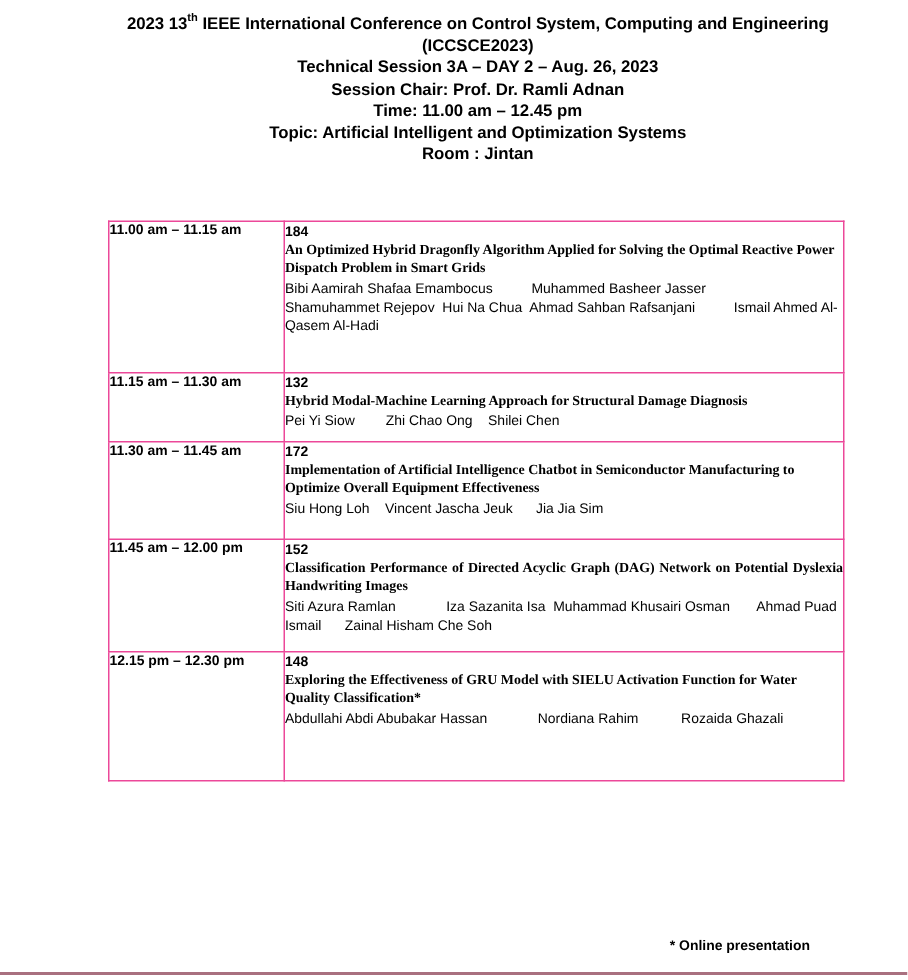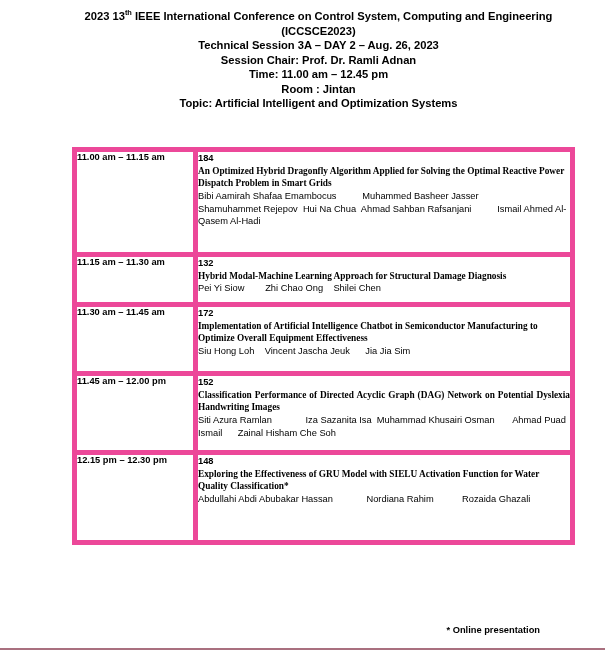--- a/index.html
+++ b/index.html
@@ -41,21 +41,21 @@
     left: 72px;
     top: 147px;
     width: 488px;
   }
   table.sched {
     border-collapse: collapse;
     width: 488px;
     table-layout: fixed;
   }
   table.sched td {
-    border: 5px solid #ec4899;
+    border: 1px solid #ec4899;
     vertical-align: top;
     padding: 0;
   }
   td.time-cell {
     width: 116px;
     padding: 5px 0 0 7px;
     font-size: 9.3px;
     font-weight: bold;
     white-space: nowrap;
   }
@@ -118,22 +118,22 @@
 </style>
 </head>
 <body>
 
 <div class="header">
   <div class="hline"><span>2023 13</span><sup>th</sup><span> IEEE International Conference on Control System, Computing and Engineering</span></div>
   <div class="hline">(ICCSCE2023)</div>
   <div class="hline">Technical Session 3A – DAY 2 – Aug. 26, 2023</div>
   <div class="hline">Session Chair: Prof. Dr. Ramli Adnan</div>
   <div class="hline">Time: 11.00 am – 12.45 pm</div>
+  <div class="hline">Topic: Artificial Intelligent and Optimization Systems</div>
   <div class="hline">Room : Jintan</div>
-  <div class="hline">Topic: Artificial Intelligent and Optimization Systems</div>
 </div>
 
 <div class="sched-wrap">
   <table class="sched">
     <tbody>
       <tr class="r1">
         <td class="time-cell">11.00 am – 11.15 am</td>
         <td class="info-cell">
           <div class="paper-id">184</div>
           <div class="paper-title">An Optimized Hybrid Dragonfly Algorithm Applied for Solving the Optimal Reactive Power Dispatch Problem in Smart Grids</div>

